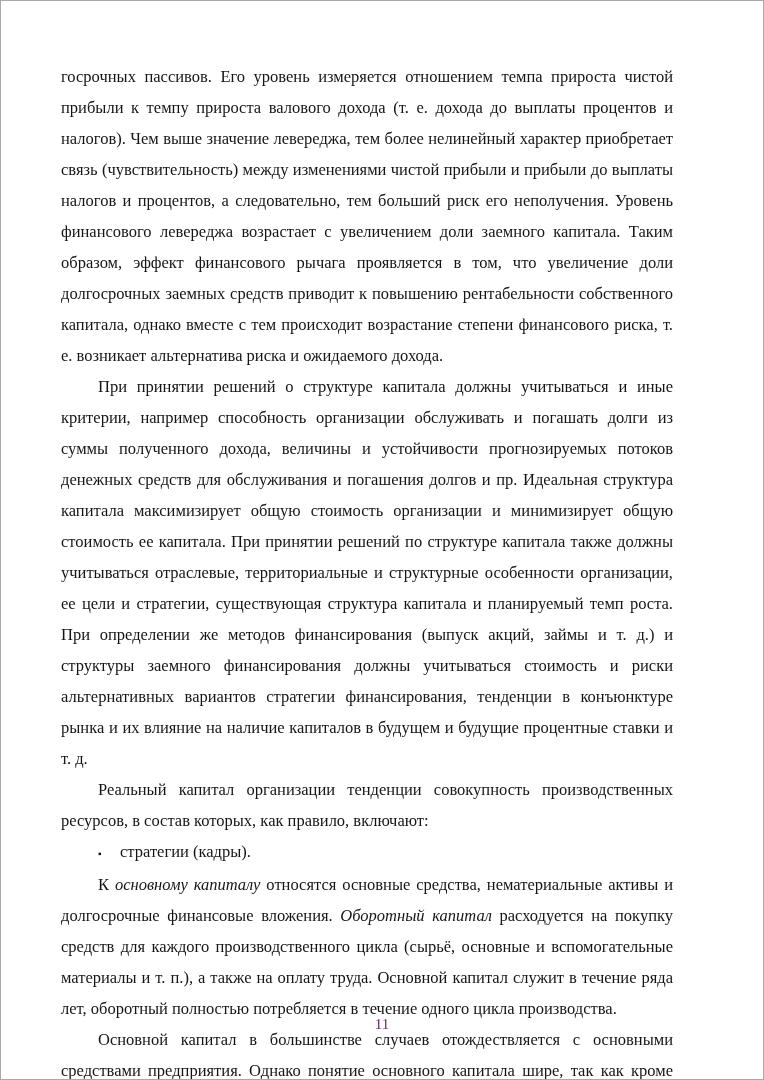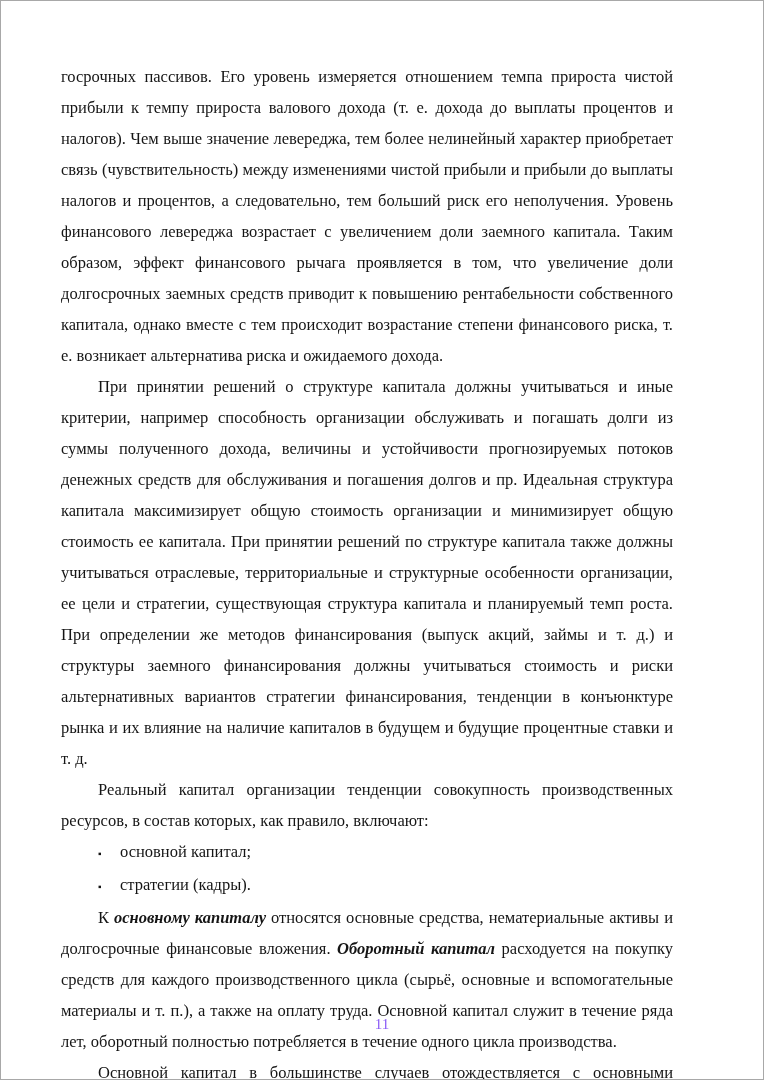--- a/index.html
+++ b/index.html
@@ -43,50 +43,47 @@
   .bullet-list li {
     margin: 0;
   }
   .bullet-marker {
     display: inline-block;
     width: 22px;
     font-size: 10px;
     color: #151515;
   }
   .bi {
-    font-weight: bold;
+    font-weight: normal;
     font-style: italic;
   }
   .page-number {
     position: absolute;
     left: 0;
     right: 0;
     bottom: 46px;
     text-align: center;
     font-size: 15px;
-    color: #8b5cf6;
+    color: #701a75;
   }
 </style>
 </head>
 <body>
 
 <div class="page">
   <div class="text-block">
 
     <p class="para continuation">госрочных пассивов. Его уровень измеряется отношением темпа прироста чистой прибыли к темпу прироста валового дохода (т. е. дохода до выплаты процентов и налогов). Чем выше значение левереджа, тем более нелинейный характер приобретает связь (чувствительность) между изменениями чистой прибыли и прибыли до выплаты налогов и процентов, а следовательно, тем больший риск его неполучения. Уровень финансового левереджа возрастает с увеличением доли заемного капитала. Таким образом, эффект финансового рычага проявляется в том, что увеличение доли долгосрочных заемных средств приводит к повышению рентабельности собственного капитала, однако вместе с тем происходит возрастание степени финансового риска, т. е. возникает альтернатива риска и ожидаемого дохода.</p>
 
     <p class="para">При принятии решений о структуре капитала должны учитываться и иные критерии, например способность организации обслуживать и погашать долги из суммы полученного дохода, величины и устойчивости прогнозируемых потоков денежных средств для обслуживания и погашения долгов и пр. Идеальная структура капитала максимизирует общую стоимость организации и минимизирует общую стоимость ее капитала. При принятии решений по структуре капитала также должны учитываться отраслевые, территориальные и структурные особенности организации, ее цели и стратегии, существующая структура капитала и планируемый темп роста. При определении же методов финансирования (выпуск акций, займы и т. д.) и структуры заемного финансирования должны учитываться стоимость и риски альтернативных вариантов стратегии финансирования, тенденции в конъюнктуре рынка и их влияние на наличие капиталов в будущем и будущие процентные ставки и т. д.</p>
 
     <p class="para">Реальный капитал организации тенденции совокупность производственных ресурсов, в состав которых, как правило, включают:</p>
 
     <ul class="bullet-list">
       <li>
-        <span class="bullet-marker">▪</span><span>основной капитал;</span>
-      </li>
-      <li>
         <span class="bullet-marker">▪</span><span>стратегии (кадры).</span>
       </li>
     </ul>
 
     <p class="para"><span>К </span><span class="bi">основному капиталу</span><span> относятся основные средства, нематериальные активы и долгосрочные финансовые вложения. </span><span class="bi">Оборотный капитал</span><span> расходуется на покупку средств для каждого производственного цикла (сырьё, основные и вспомогательные материалы и т. п.), а также на оплату труда. Основной капитал служит в течение ряда лет, оборотный полностью потребляется в течение одного цикла производства.</span></p>
 
     <p class="para">Основной капитал в большинстве случаев отождествляется с основными средствами предприятия. Однако понятие основного капитала шире, так как кроме основных средств (зданий, сооружений, машин и оборудования), представляющих его значительную часть, в состав основного капитала включаются также незавершенное строительство и долгосрочные инвестиции — денежные средства, направленные на прирост запаса капитала.</p>
 
   </div>
 

